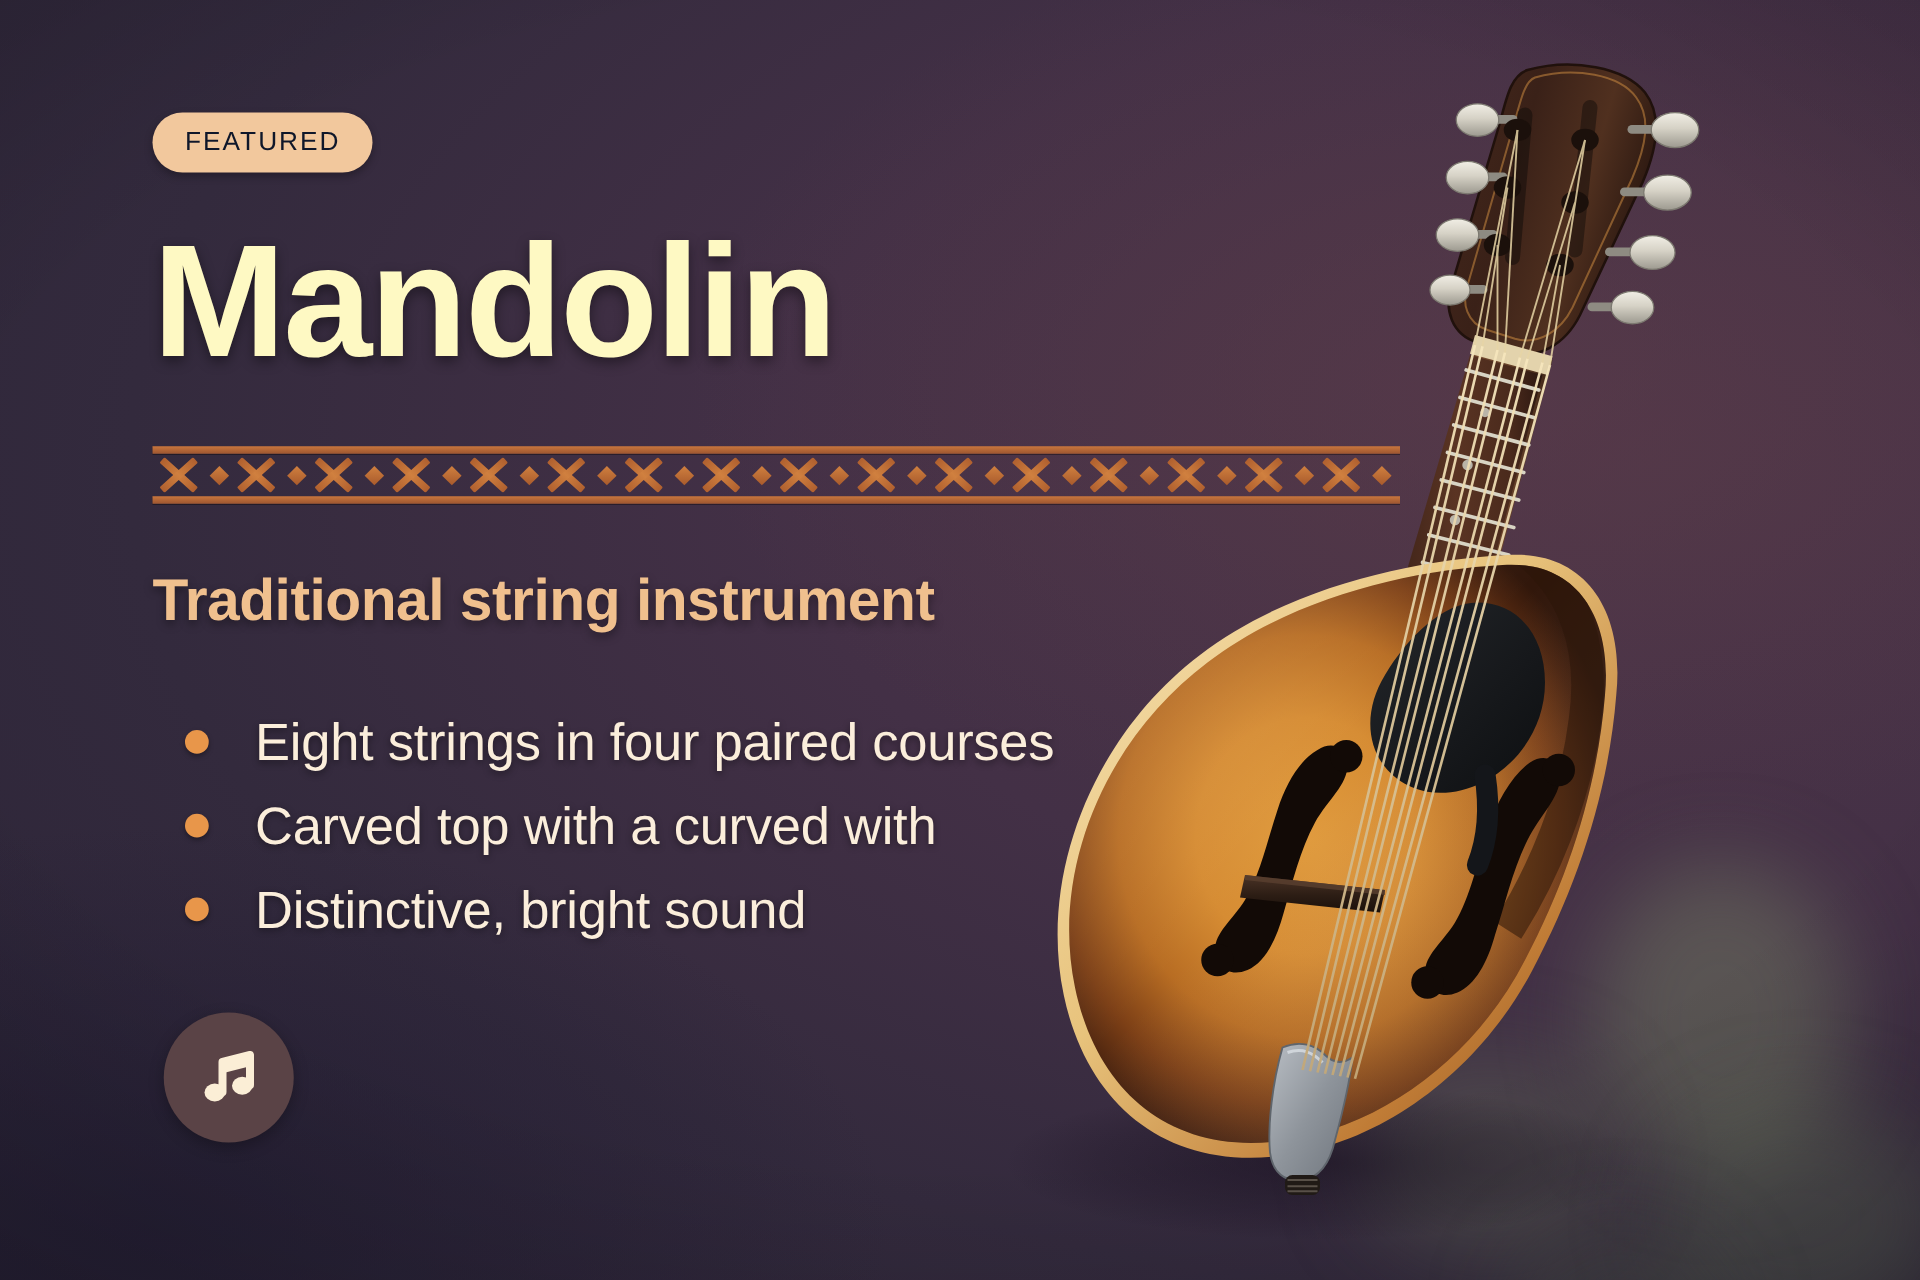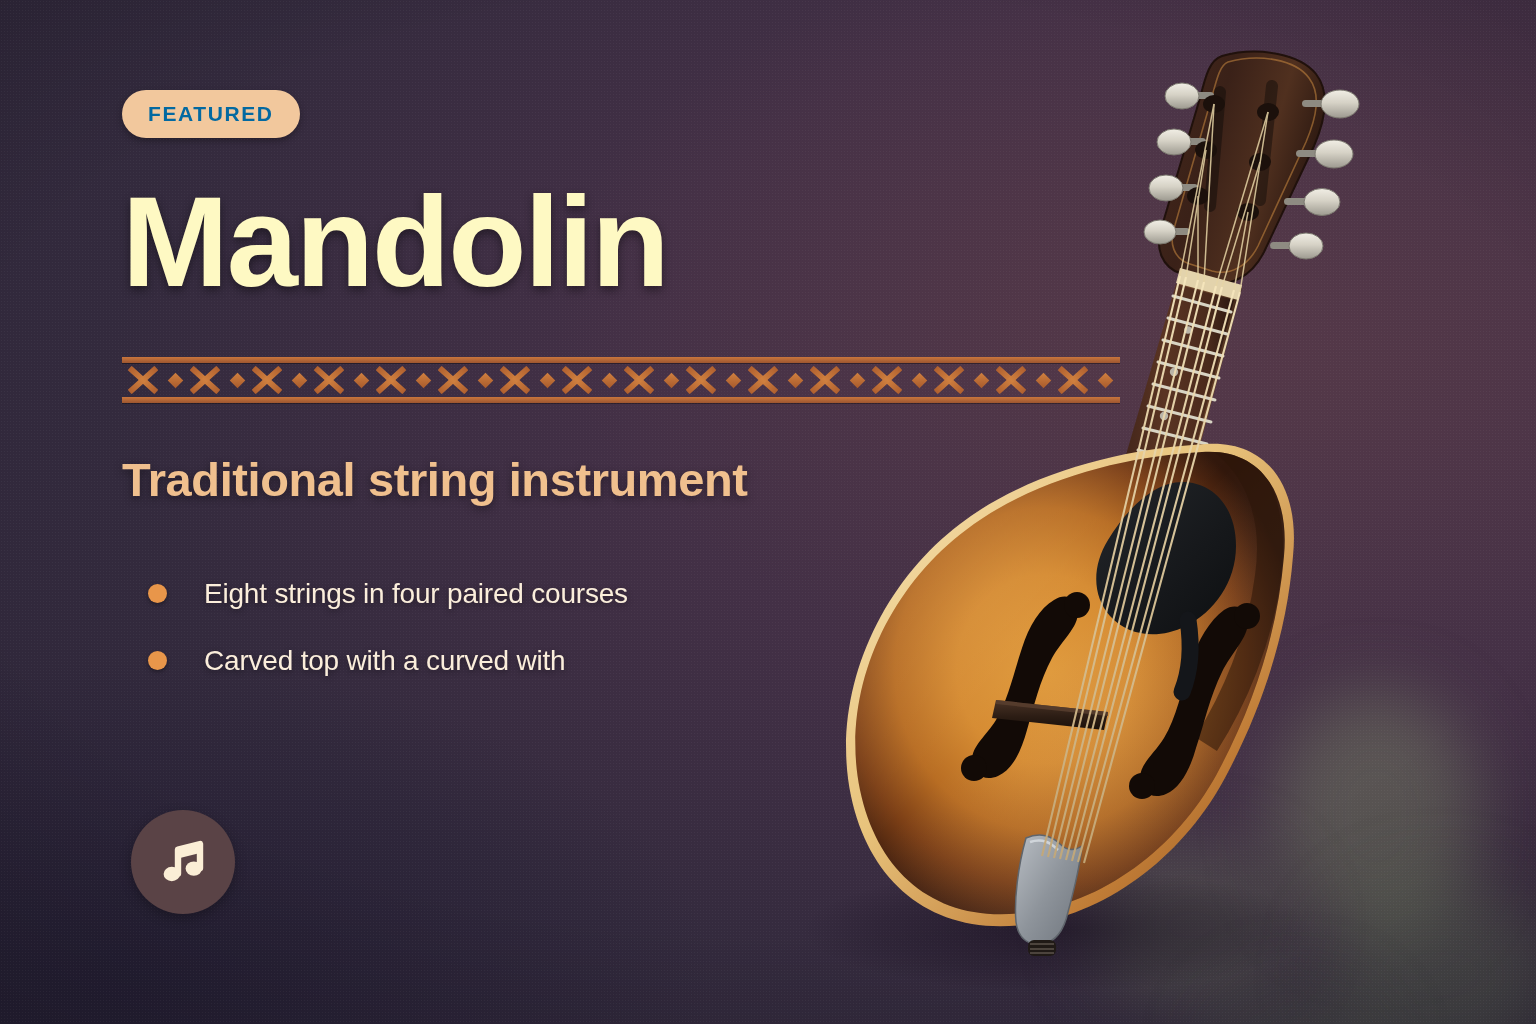--- a/index.html
+++ b/index.html
@@ -35,21 +35,21 @@
     background-image:radial-gradient(rgba(255,255,255,.8) .5px, transparent .5px);
     background-size:3px 3px;}
 
   
   .content{position:absolute;left:0;top:0;width:900px;height:1024px;}
 
   .badge{position:absolute;left:122px;top:90px;
     height:48px;padding:0 26px;border-radius:24px;
     background:#f2c89d;display:flex;align-items:center;
     box-shadow:0 3px 7px rgba(0,0,0,.30);}
-  .badge span{font-size:21px;font-weight:bold;letter-spacing:1.6px;color:#0369a1;
+  .badge span{font-size:21px;font-weight:normal;letter-spacing:1.6px;color:#0f172a;
     font-family:"Liberation Sans","DejaVu Sans",sans-serif;}
 
   .title{position:absolute;left:122px;top:178px;
     font-size:128px;line-height:1;font-weight:bold;color:#fef9c3;
     letter-spacing:-2px;
     text-shadow:0 4px 10px rgba(0,0,0,.42);}
 
   
   .divider{position:absolute;left:122px;top:357px;width:998px;height:46px;}
   .divider .rail{position:absolute;left:0;width:100%;height:6px;
@@ -74,21 +74,21 @@
 
   .subtitle{position:absolute;left:122px;top:452px;
     font-size:47px;font-weight:bold;color:#f0c08e;letter-spacing:-.4px;
     text-shadow:0 3px 8px rgba(0,0,0,.38);}
 
   .bullets{position:absolute;left:122px;top:560px;width:760px;}
   .bullet{display:flex;align-items:center;height:67px;}
   .dot{width:19px;height:19px;border-radius:50%;flex:0 0 19px;
     background:#e8964a;margin:0 0 0 26px;
     box-shadow:0 2px 4px rgba(0,0,0,.35);}
-  .btext{margin-left:37px;font-size:28px;color:#fbeedb;letter-spacing:-.2px;
+  .btext{margin-left:37px;font-size:42px;color:#fbeedb;letter-spacing:-.2px;
     text-shadow:0 2px 6px rgba(0,0,0,.4);text-align:center;}
 
   .musicbtn{position:absolute;left:131px;top:810px;width:104px;height:104px;
     border-radius:50%;background:#5a4346;display:flex;align-items:center;
     justify-content:center;box-shadow:0 4px 12px rgba(0,0,0,.28);}
 
   
   .mando{position:absolute;left:790px;top:0;width:746px;height:1024px;}
   .mando svg{position:absolute;left:0;top:0;}
 </style>
@@ -237,20 +237,24 @@
     <div class="subtitle">Traditional string instrument</div>
 
     <div class="bullets" id="bullets">
         <div class="bullet">
           <div class="dot"></div>
           <div class="btext">Eight strings in four paired courses</div>
         </div>
         <div class="bullet">
           <div class="dot"></div>
           <div class="btext">Carved top with a curved with</div>
+        </div>
+        <div class="bullet">
+          <div class="dot"></div>
+          <div class="btext">Distinctive, bright sound</div>
         </div>
       </div>
 
     <div class="musicbtn">
       <svg width="58" height="58" viewBox="0 0 58 58">
         <path d="M24 40.5 L24 16.5 L46 11 L46 35" stroke="#fbeed6" stroke-width="6.4" fill="none" stroke-linecap="round" stroke-linejoin="round"></path>
         <path d="M24 16.5 L46 11 L46 20 L24 25.5 Z" fill="#fbeed6"></path>
         <ellipse cx="17.8" cy="41" rx="8.2" ry="7.2" fill="#fbeed6"></ellipse>
         <ellipse cx="39.8" cy="35.6" rx="8.2" ry="7.2" fill="#fbeed6"></ellipse>
       </svg>

